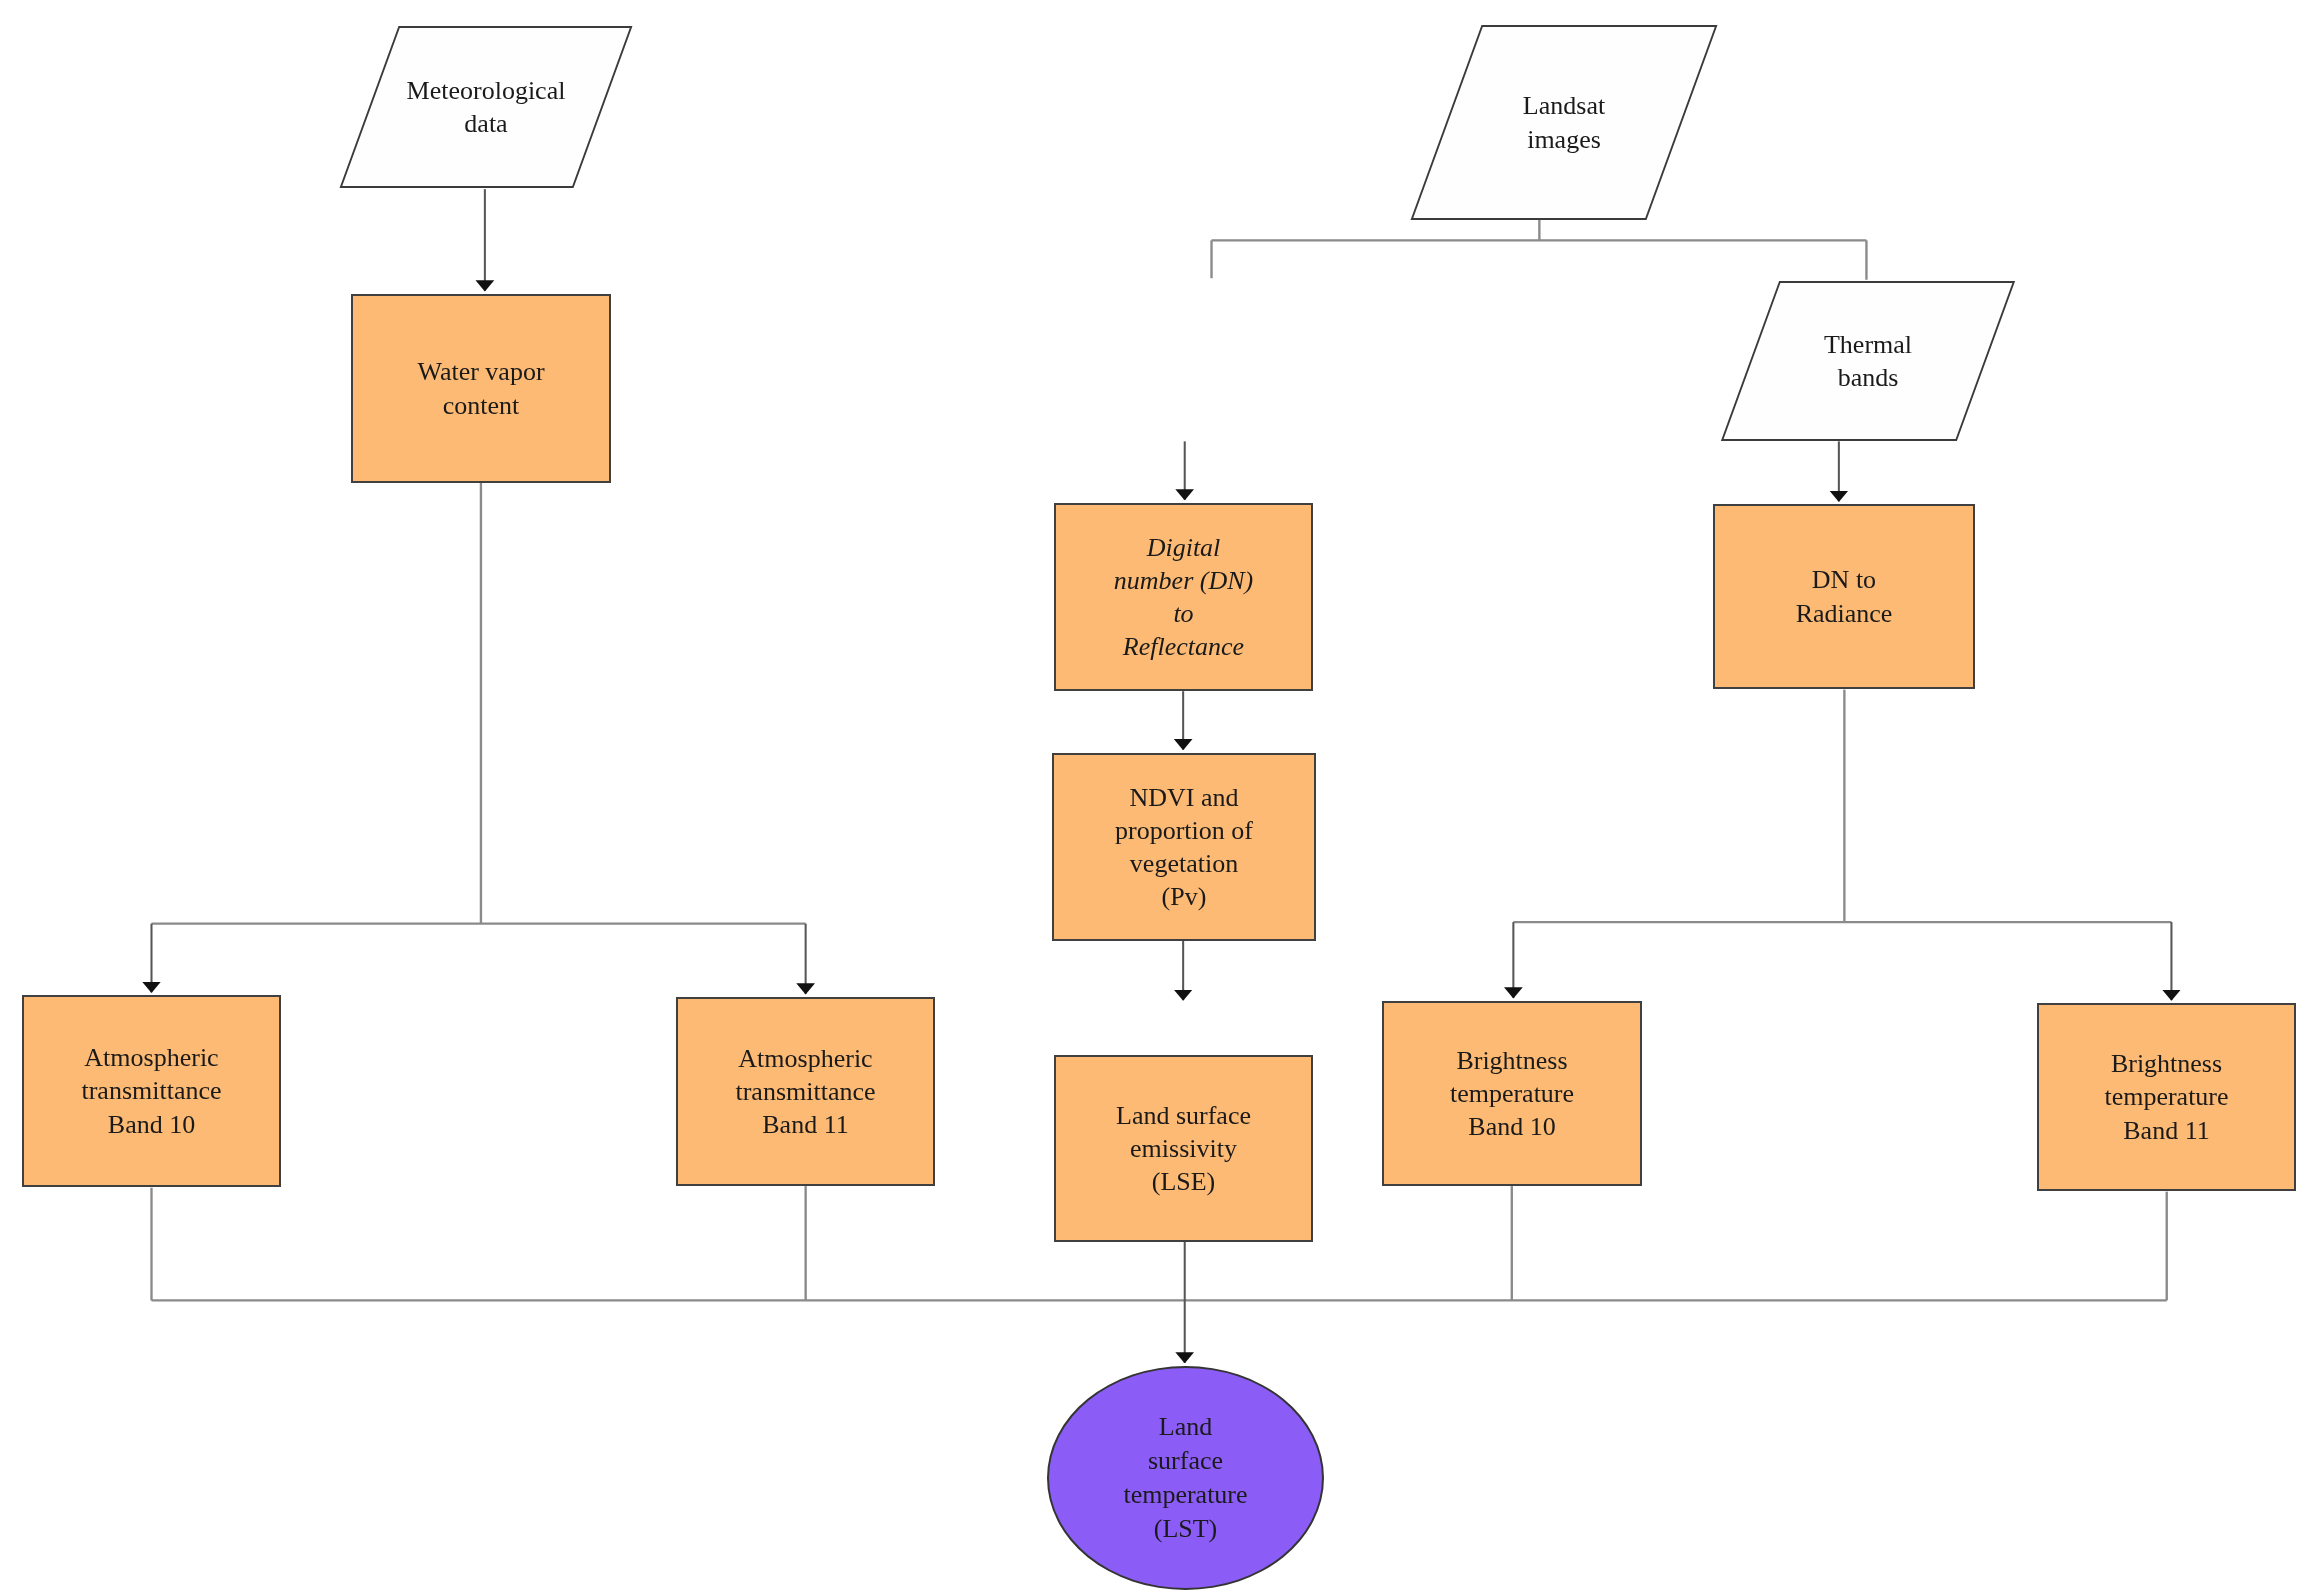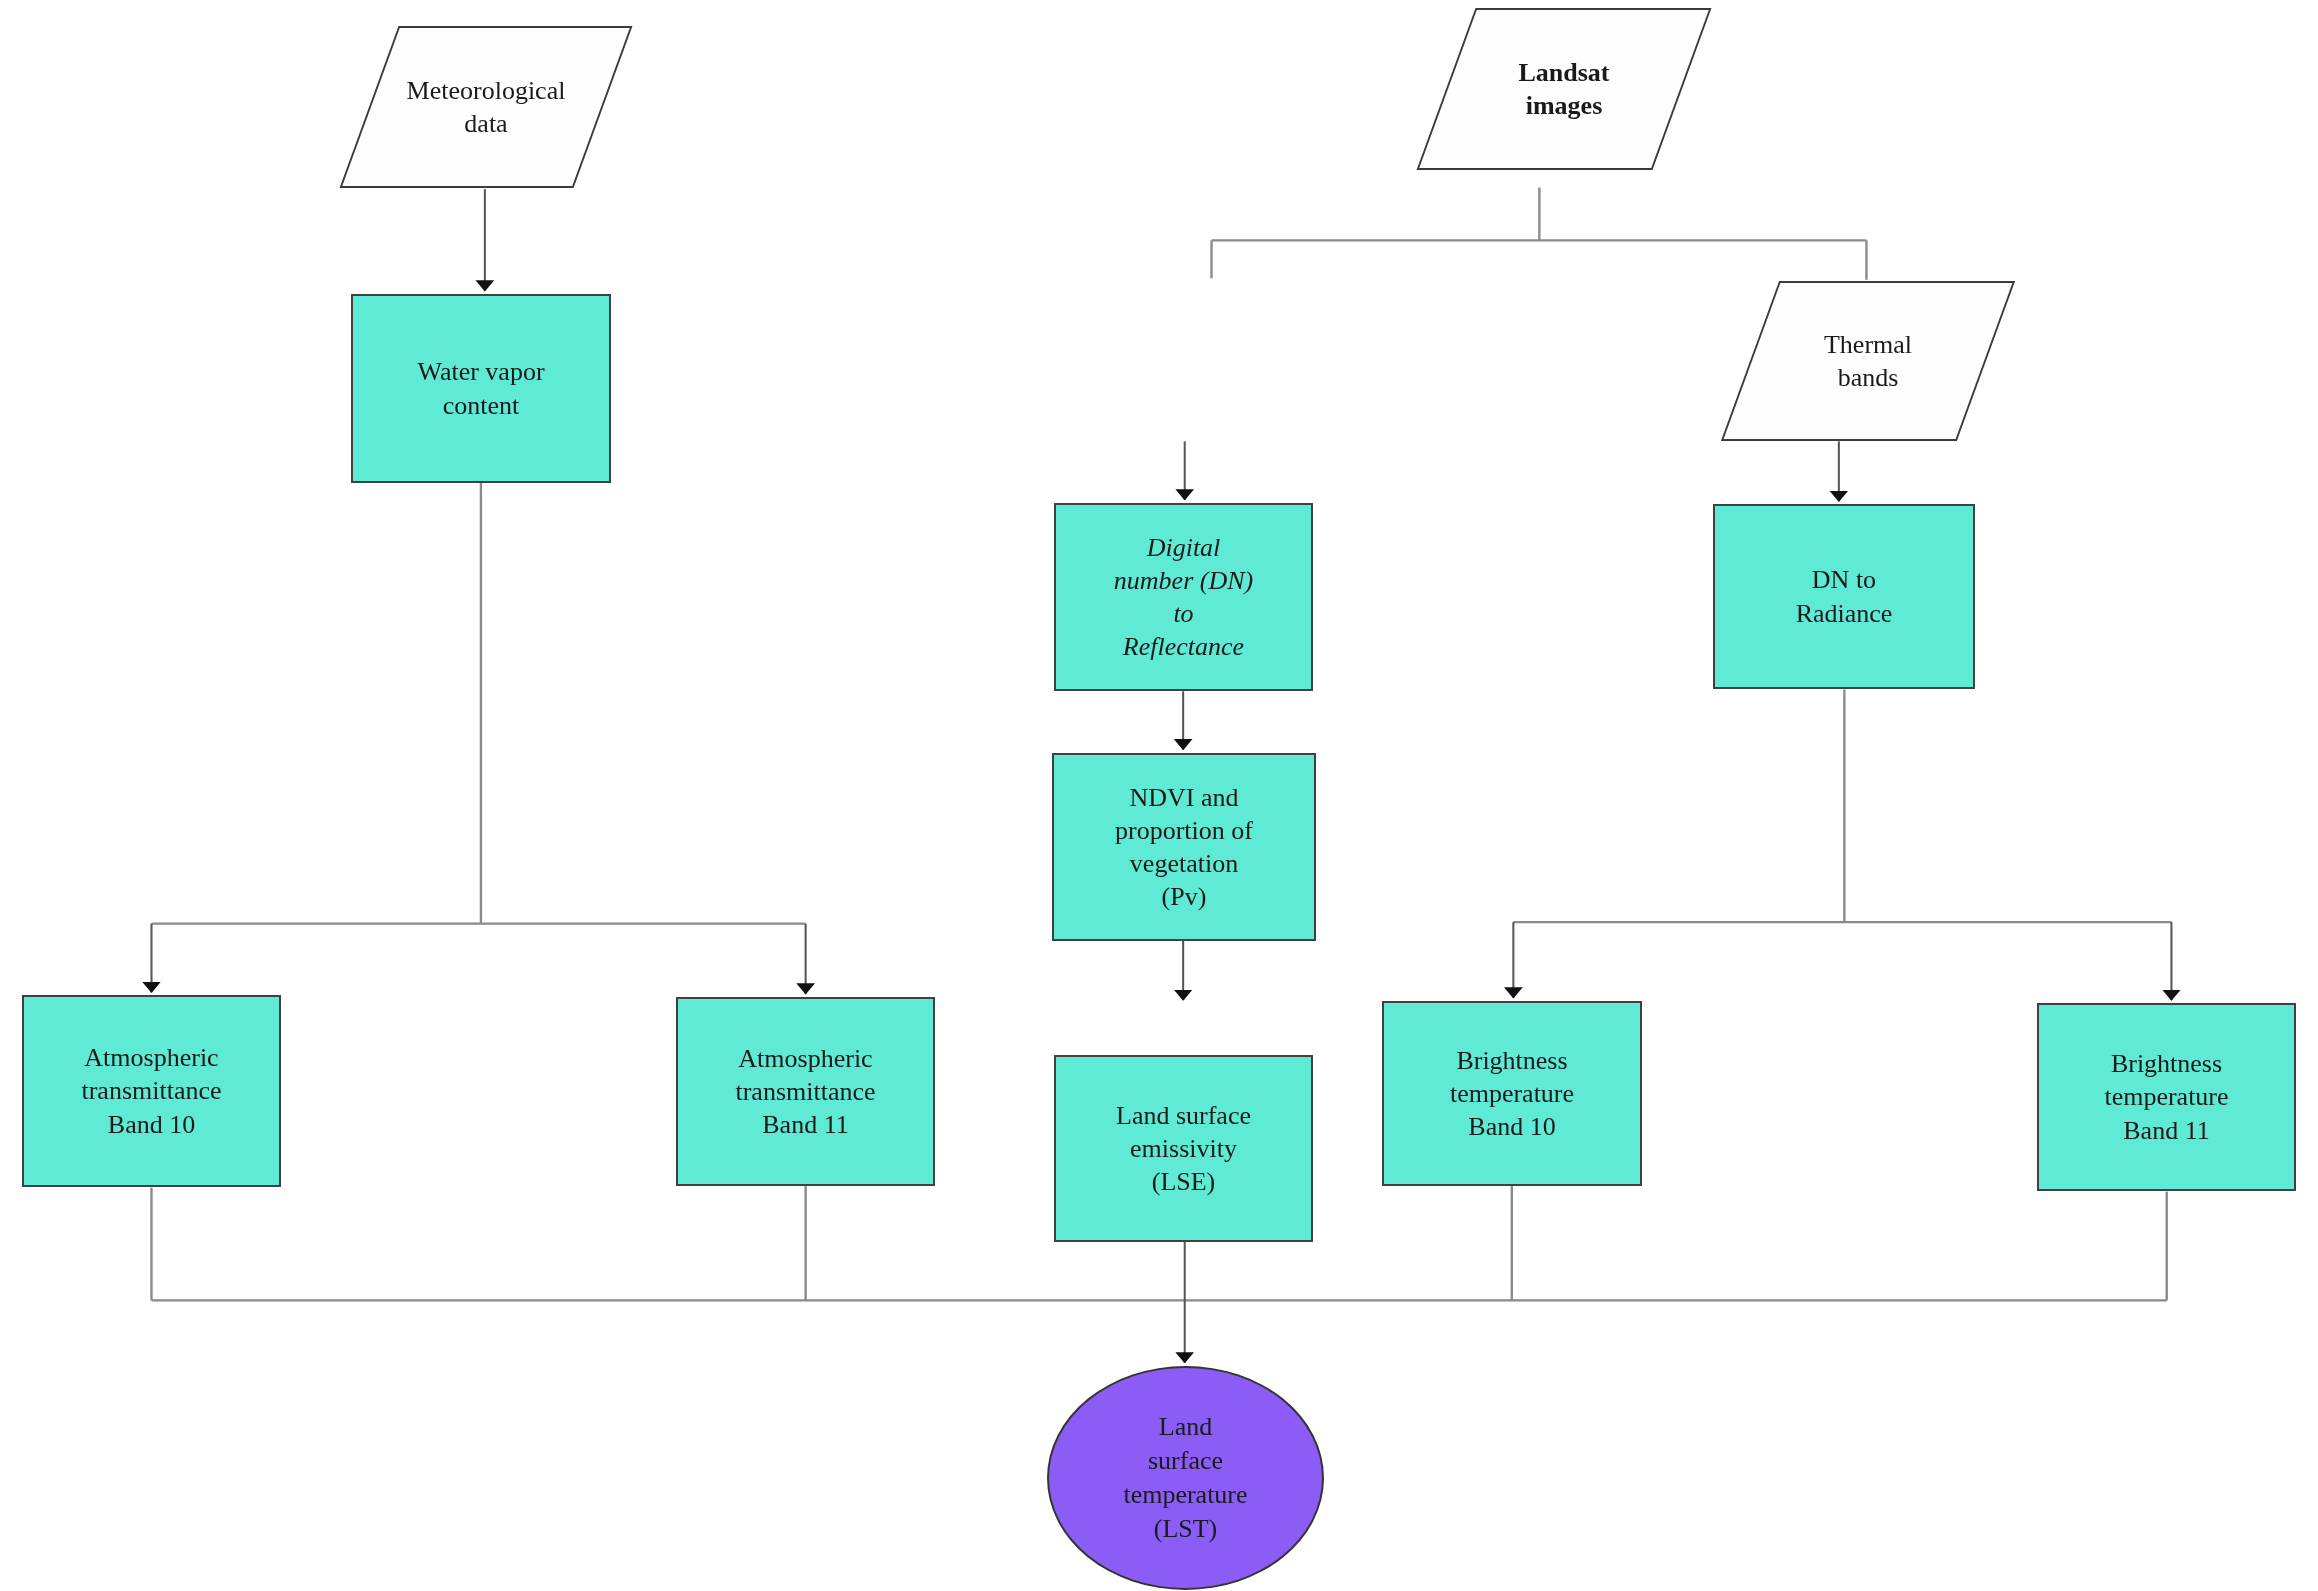--- a/index.html
+++ b/index.html
@@ -18,21 +18,21 @@
     position:absolute;z-index:1;
     box-sizing:border-box;
     font-size:26px;line-height:1.27;
     text-align:center;
   }
   .node .label{
     position:absolute;inset:0;z-index:2;
     display:flex;align-items:center;justify-content:center;
     white-space:pre-line;
   }
-  .rect{border:2.8px solid #404040;background:#5eead4;padding-left:16px;}
+  .rect{border:2.8px solid #404040;background:#fdba74;padding-left:16px;}
   .para .pg{
     position:absolute;top:0;bottom:0;left:30px;right:30px;
     border:2.4px solid #3b3b3b;background:#fffefe;
     transform:skewX(-20deg);
   }
   .ellipse{
     border:2.8px solid #343434;border-radius:50%;
     background:#8b5cf6;
   }
 </style>
@@ -79,21 +79,21 @@
 
     <line class="stem" x1="1503" y1="1510" x2="1503" y2="1729" marker-end="url(#ah)"></line>
   </svg>
 
   <div class="node para" style="left:339px;top:26px;width:294px;height:162px;">
     <div class="pg"></div>
     <div class="label">Meteorological
 data</div>
   </div>
 
-  <div class="node para" style="left:1416px;top:8px;width:296px;height:162px;font-weight:bold;">
+  <div class="node para" style="left:1416px;top:25px;width:296px;height:195px;">
     <div class="pg"></div>
     <div class="label">Landsat
 images</div>
   </div>
 
 
   <div class="node para" style="left:1720px;top:281px;width:296px;height:160px;">
     <div class="pg"></div>
     <div class="label">Thermal
 bands</div>

